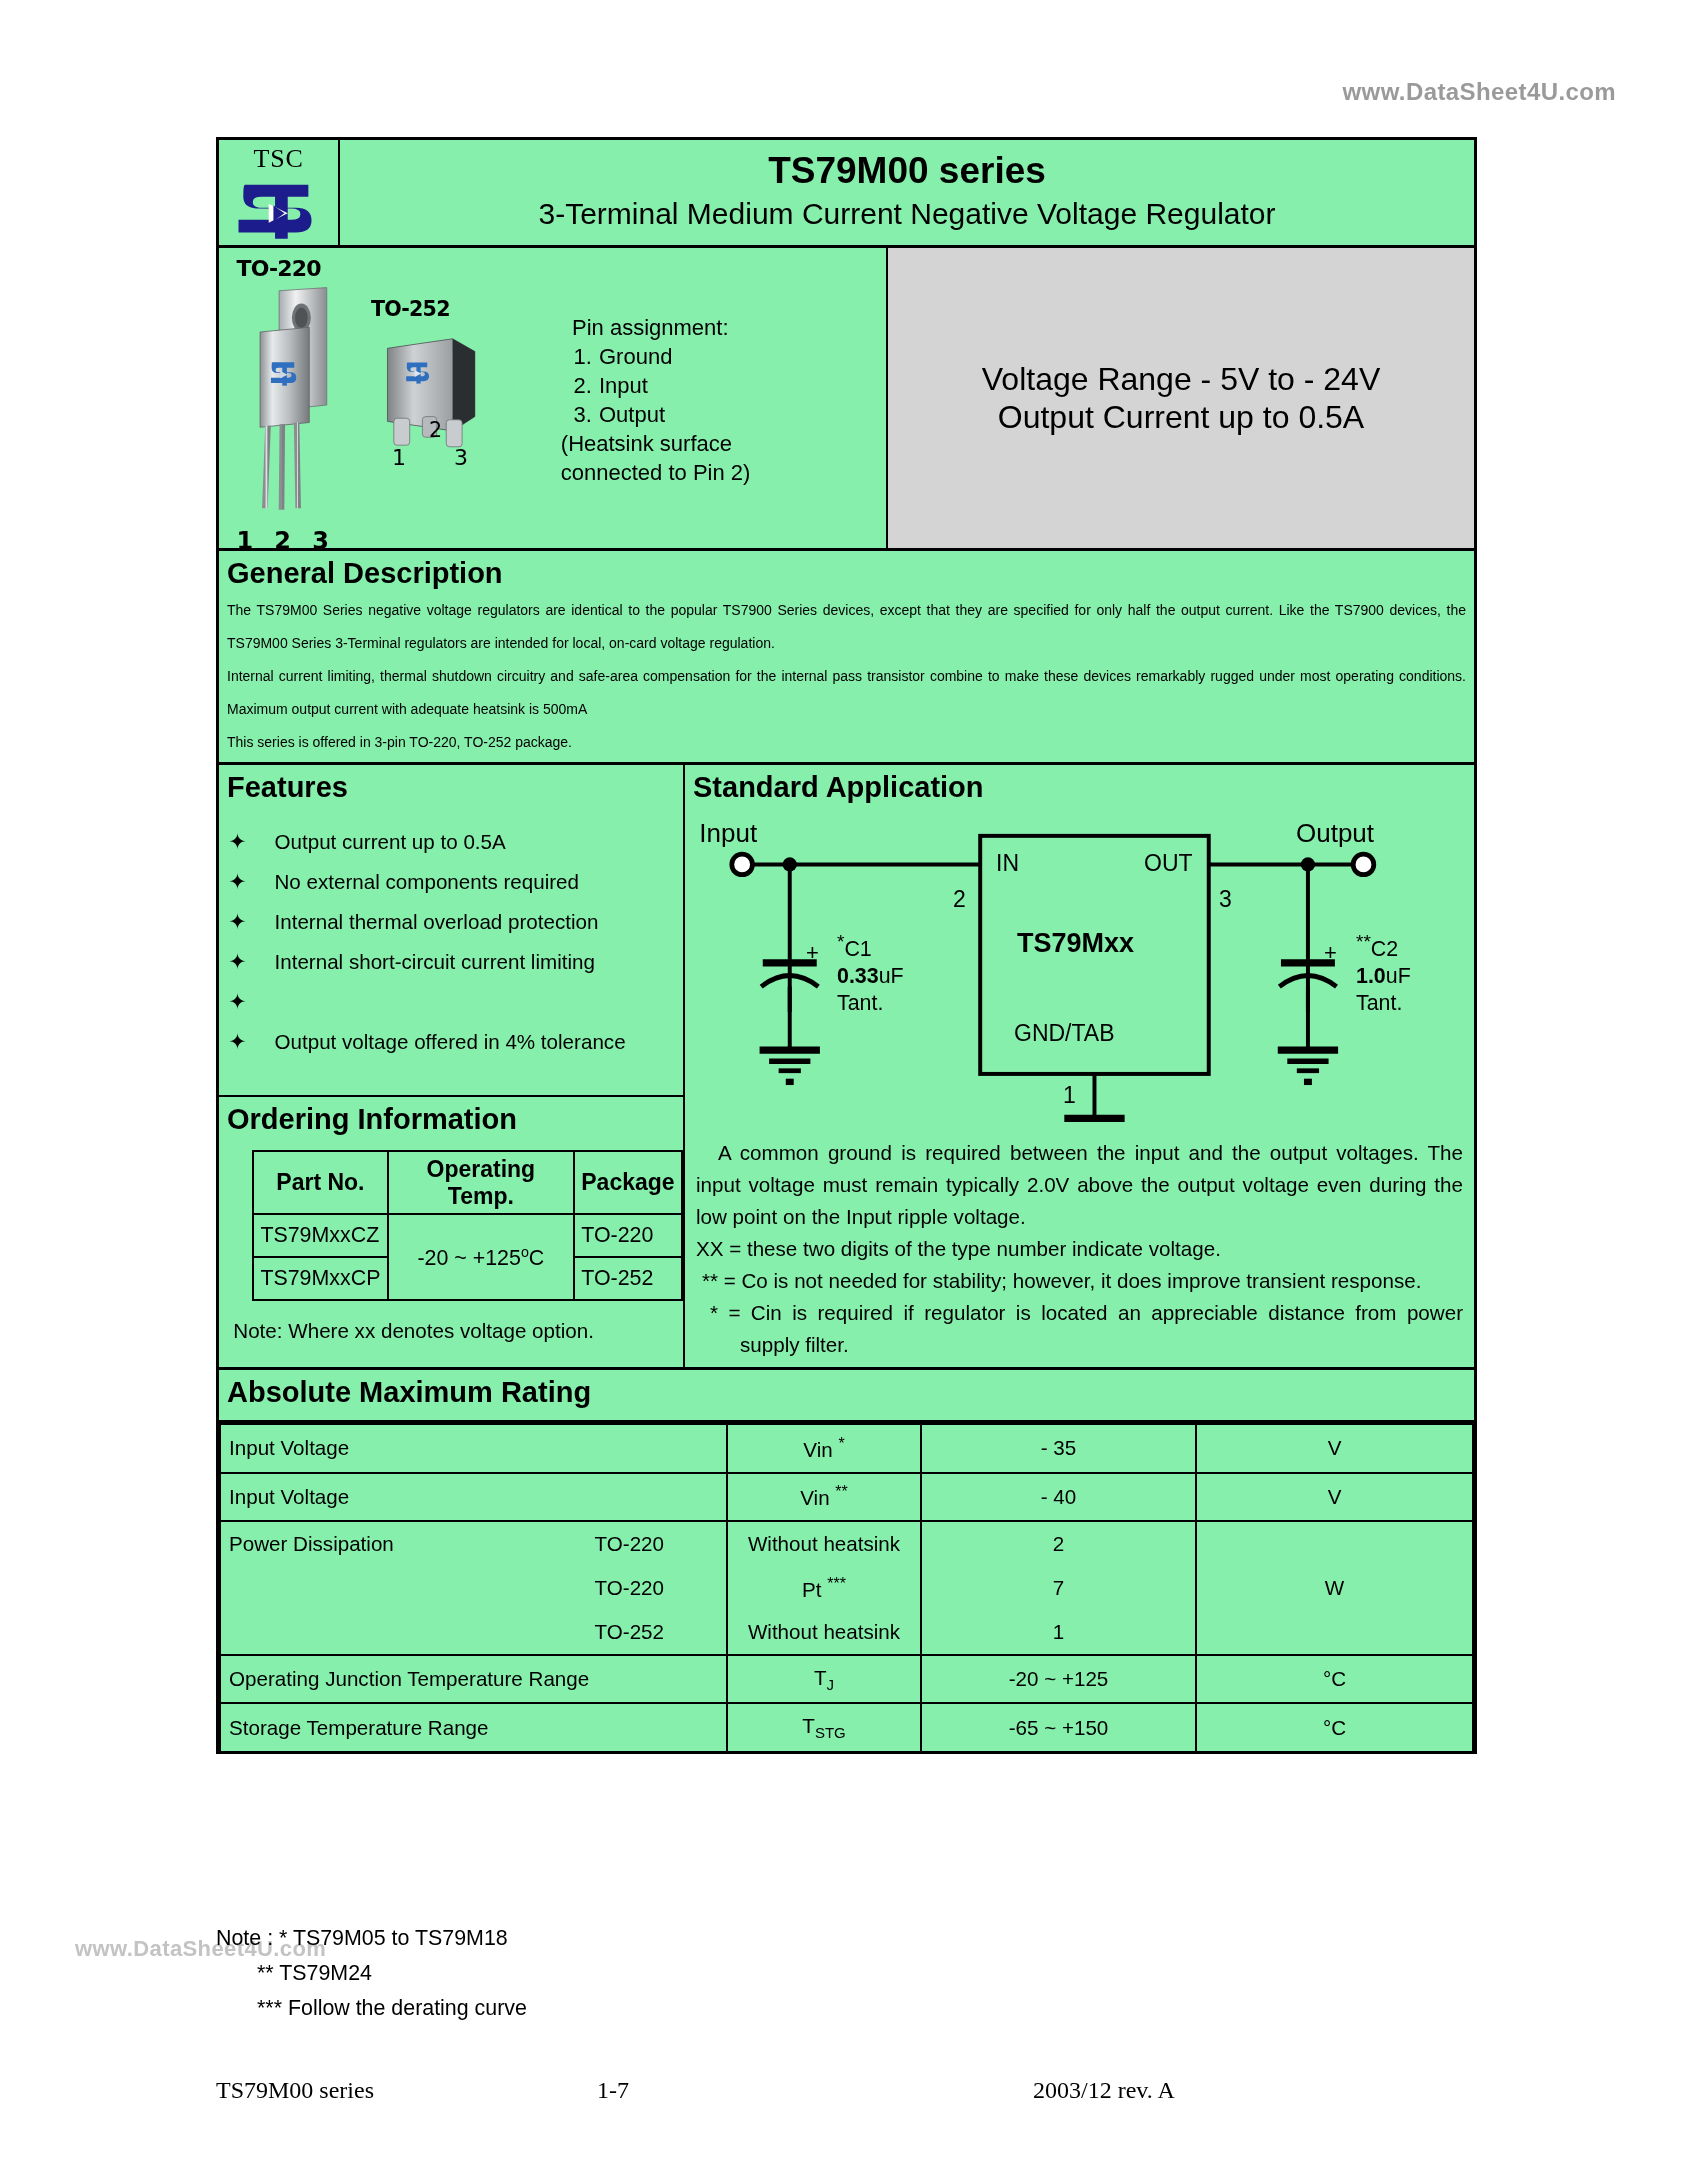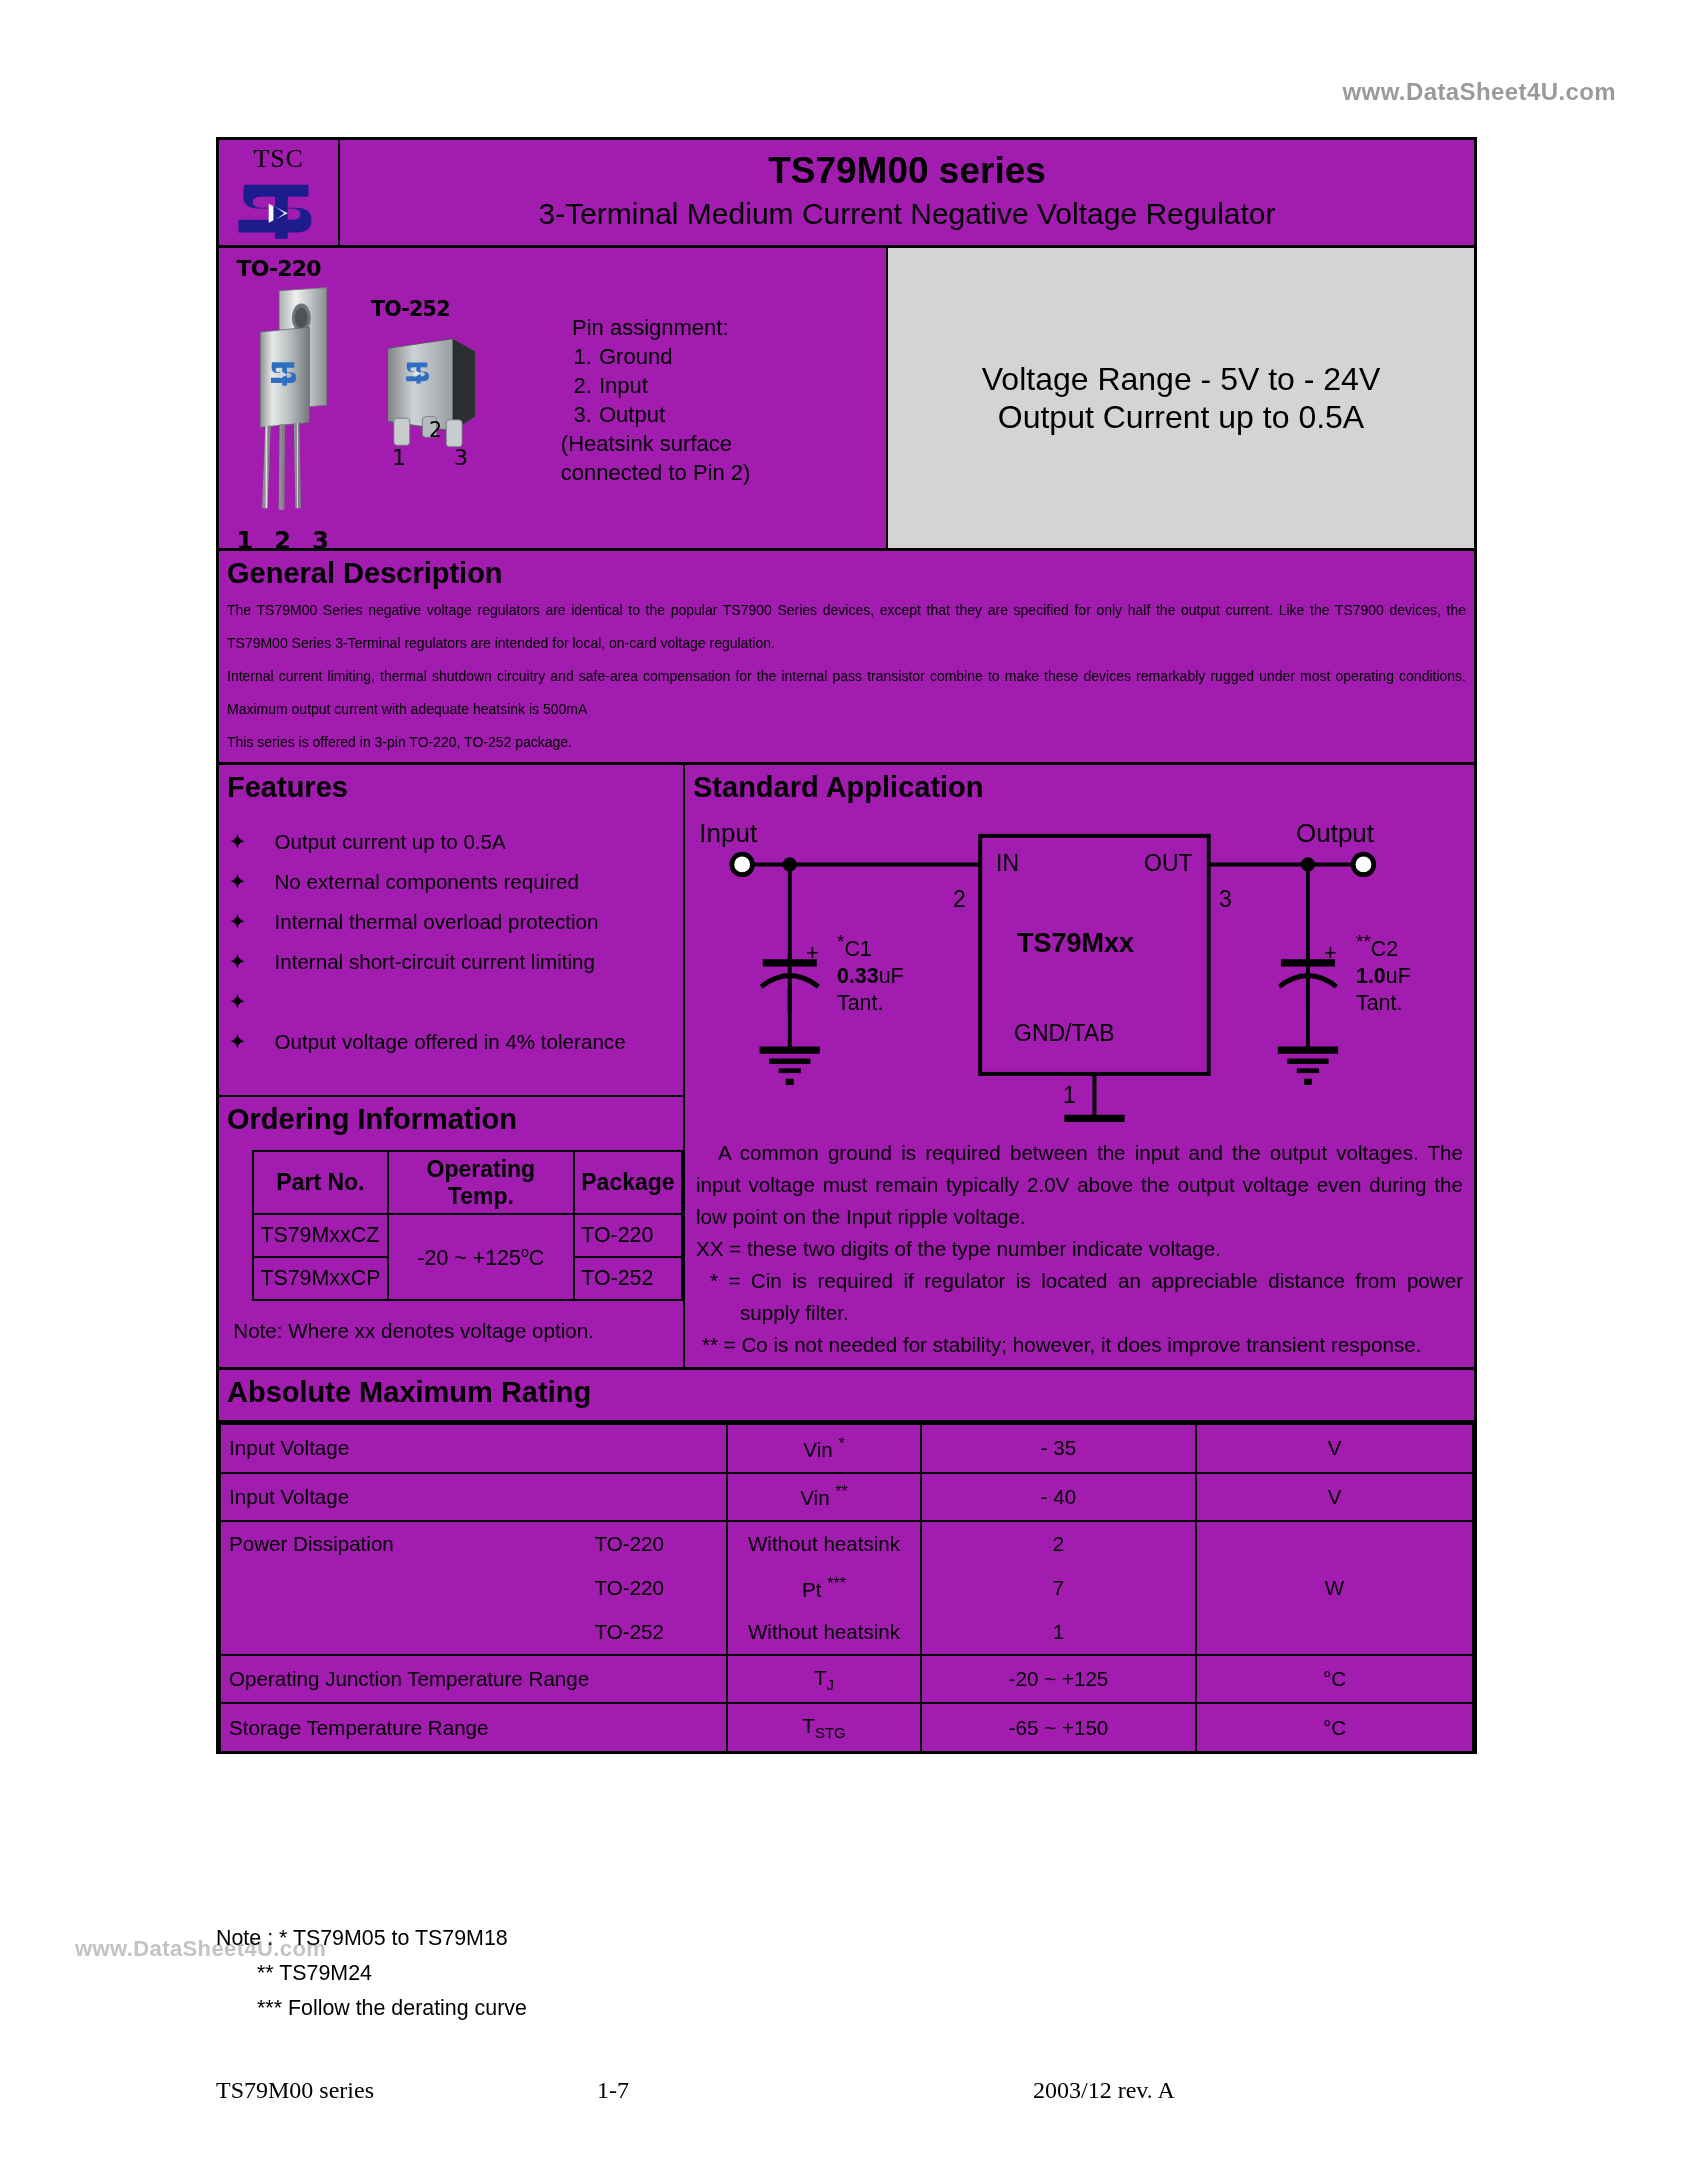--- a/index.html
+++ b/index.html
@@ -21,21 +21,21 @@
   }
   .wm-top { right:71px; top:78px; font-size:24px; }
   .wm-bot { left:75px; top:1936px; font-size:22px; color:#c3c3c3; font-weight:bold; }
 
   .sheet {
     position:absolute;
     left:216px; top:137px;
     width:1261px;
     border:3.2px solid #000;
     box-sizing:border-box;
-    background:#a21caf;
+    background:#86efac;
   }
 
   
   .hdr { display:flex; border-bottom:3.2px solid #000; }
   .hdr-logo {
     width:121px; flex:0 0 121px;
     border-right:2.4px solid #000;
     position:relative;
     padding:4.8px 0 3.2px 0;
     box-sizing:border-box;
@@ -416,22 +416,22 @@
         <div style="position:absolute; left:671px; top:121px; font-size:21.4px; line-height:27px;">
           <div><span style="vertical-align:super; font-size:19px;">**</span><span>C2</span></div>
           <div><span style="font-weight:bold;">1.0</span><span>uF</span></div>
           <div>Tant.</div>
         </div>
       </div>
 
       <div class="appl-txt">
         <p style="text-indent:22px;">A common ground is required between the input and the output voltages. The input voltage must remain typically 2.0V above the output voltage even during the low point on the Input ripple voltage.</p>
         <p>XX = these two digits of the type number indicate voltage.</p>
+        <p class="ind1" style="padding-left:44px; text-indent:-38px;">** = Co is not needed for stability; however, it does improve transient response.</p>
         <p class="ind1" style="padding-left:44px; text-indent:-30px;">* = Cin is required if regulator is located an appreciable distance from power supply filter.</p>
-        <p class="ind1" style="padding-left:44px; text-indent:-38px;">** = Co is not needed for stability; however, it does improve transient response.</p>
       </div>
     </div>
   </div>
 
   <div>
     <div class="sec-h" style="border-bottom:3.2px solid #000; padding-bottom:11px;">Absolute Maximum Rating</div>
 
     <table class="amr-tbl">
       <tbody>
           <tr>

